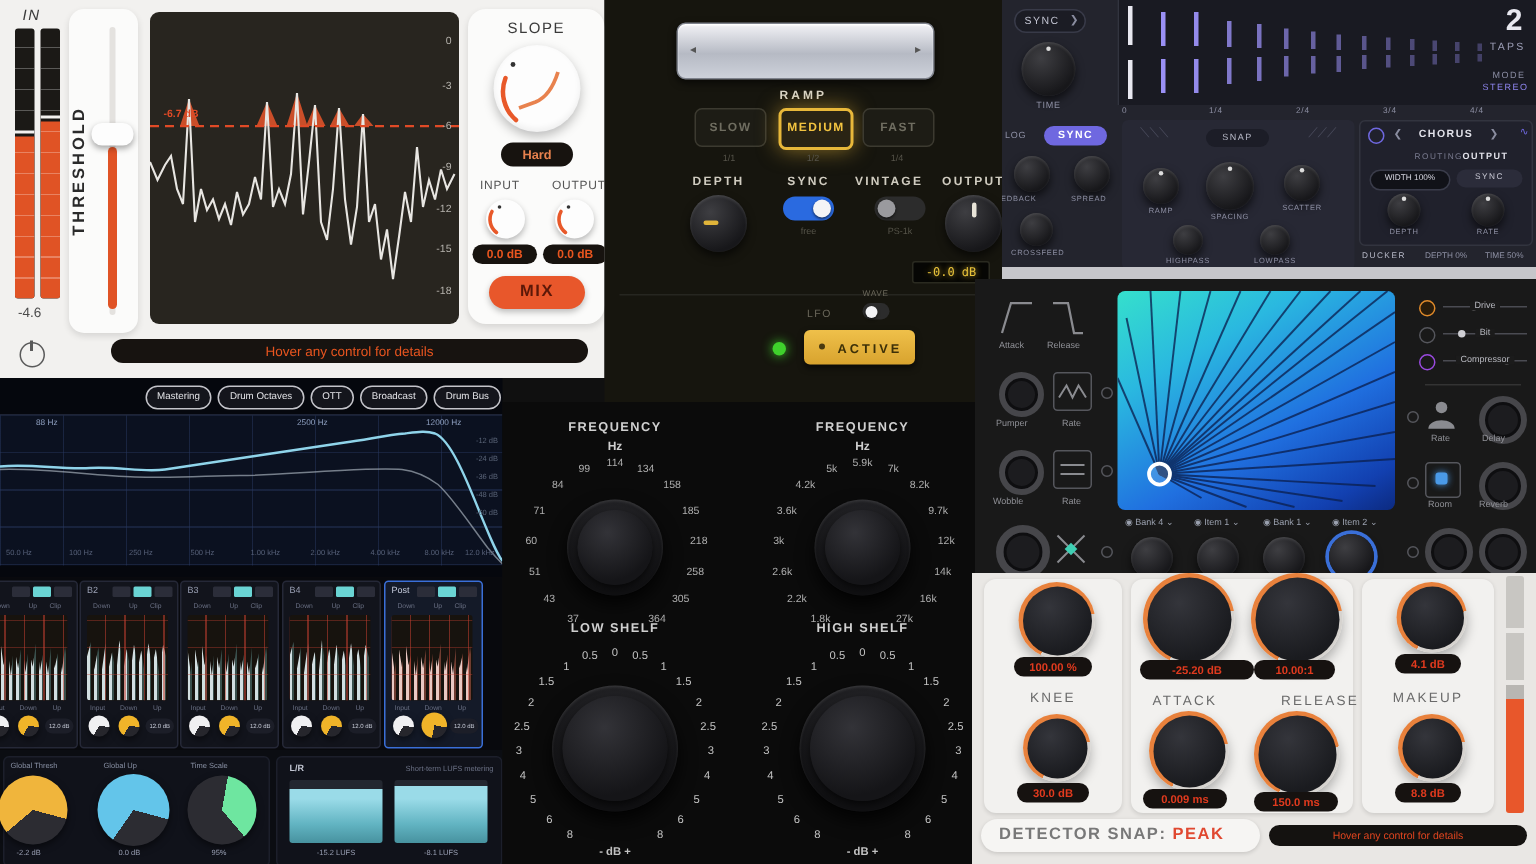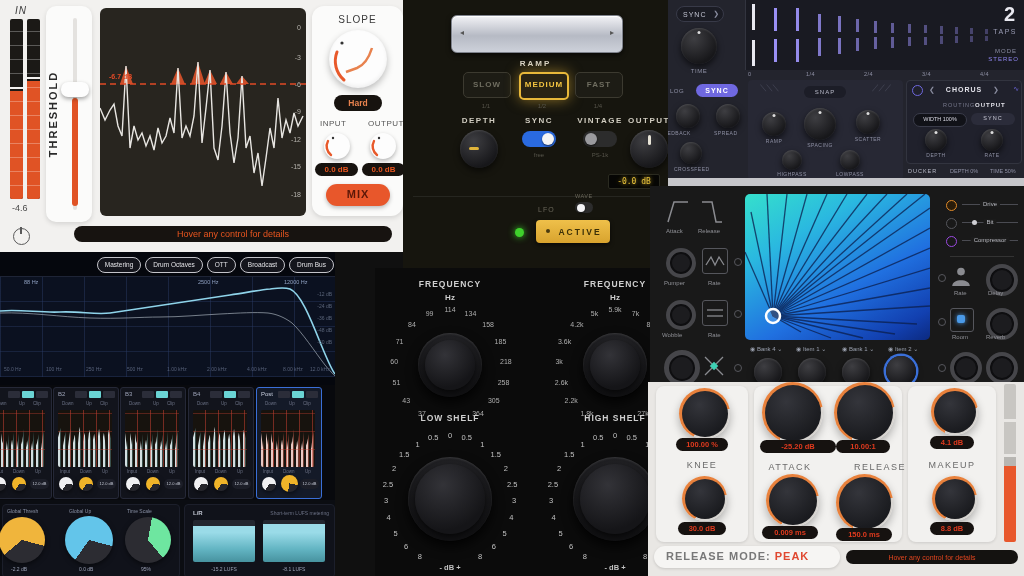--- a/index.html
+++ b/index.html
@@ -199,21 +199,21 @@
 
     <div class="t" style="left:48px;top:117px;width:56px;text-align:center;font-size:8px;color:#d0ccc0;letter-spacing:1.5px;font-weight:bold;">DEPTH</div>
     <div class="knobD" style="left:57px;top:130px;width:38px;height:38px;">
       <div class="abs" style="left:9px;top:17px;width:10px;height:3px;background:#e0b43a;border-radius:2px;"></div>
     </div>
     <div class="t" style="left:108px;top:117px;width:56px;text-align:center;font-size:8px;color:#d0ccc0;letter-spacing:1.5px;font-weight:bold;">SYNC</div>
     <div class="toggle" style="left:119px;top:131px;width:34px;height:16px;background:#2a6ae0;">
       <div class="tk" style="right:2px;"></div>
     </div>
     <div class="t" style="left:108px;top:152px;width:56px;text-align:center;font-size:6px;color:#56544a;">free</div>
-    <div class="t" style="left:167px;top:117px;width:60px;text-align:center;font-size:8px;color:#d0ccc0;letter-spacing:1.5px;font-weight:bold;">VINTAGE</div>
+    <div class="t" style="left:167px;top:117px;width:60px;font-size:8px;color:#d0ccc0;letter-spacing:1.5px;font-weight:bold;">VINTAGE</div>
     <div class="toggle" style="left:180px;top:131px;width:34px;height:16px;background:#2c2c2c;">
       <div class="tk" style="left:2px;background:#9a9a9e;"></div>
     </div>
     <div class="t" style="left:167px;top:152px;width:60px;text-align:center;font-size:6px;color:#56544a;">PS-1k</div>
     <div class="t" style="left:218px;top:117px;width:56px;text-align:center;font-size:8px;color:#d0ccc0;letter-spacing:1.5px;font-weight:bold;">OUTPUT</div>
     <div class="knobD" style="left:227px;top:130px;width:38px;height:38px;">
       <div class="abs" style="left:18px;top:5px;width:2.5px;height:10px;background:#e8e4d8;border-radius:2px;"></div>
     </div>
     <div class="abs" style="left:205px;top:174px;width:50px;height:13px;background:#060604;border-radius:2px;border:1px solid #2a2a20;">
       <div class="t" style="left:0;top:2.5px;width:50px;text-align:center;font-size:8px;color:#e8c23a;font-family:'DejaVu Sans Mono',monospace;text-shadow:0 0 4px rgba(232,194,58,.9);">-0.0 dB</div>
@@ -491,21 +491,21 @@
     <div class="abs" style="left:184px;top:4px;width:149px;height:72px;background:#10121a;border:1px solid #1c1f2b;border-radius:4px;">
       <div class="t" style="left:8px;top:5px;font-size:6px;color:#c2c6d2;font-weight:bold;">L/R</div>
       <div class="t" style="right:5px;top:6px;font-size:5px;color:#6a7084;">Short-term LUFS metering</div>
       <div class="abs" style="left:8px;top:15px;width:62px;height:42px;border-radius:2px;background:linear-gradient(#232730 0 14%,#9adbe8 14% 30%,#62b4c2 70%,#47929f 100%);"></div>
       <div class="abs" style="left:78px;top:15px;width:62px;height:42px;border-radius:2px;background:linear-gradient(#232730 0 10%,#9adbe8 10% 30%,#62b4c2 70%,#47929f 100%);"></div>
       <div class="t" style="left:8px;top:62px;width:62px;text-align:center;font-size:5px;color:#9aa0b4;">-15.2 LUFS</div>
       <div class="t" style="left:78px;top:62px;width:62px;text-align:center;font-size:5px;color:#9aa0b4;">-8.1 LUFS</div>
     </div>
   </div>
 
-  <div class="panel" style="left:335px;top:268px;width:315px;height:308px;background:#0b0b0b;z-index:2;margin-left:40px;">
+  <div class="panel" style="left:335px;top:268px;width:315px;height:308px;background:#0b0b0b;z-index:2;">
 
     <div class="t" style="left:0;top:12px;width:150px;text-align:center;font-size:8.5px;color:#cfcfcf;font-weight:bold;letter-spacing:1px;">FREQUENCY</div>
     <div class="t" style="left:0;top:26px;width:150px;text-align:center;font-size:8px;color:#cfcfcf;font-weight:bold;">Hz</div>
     <div class="abs ring" style="left:10px;top:32px;width:130px;height:130px;">
       <div class="rim" style="left:33px;top:33px;width:64px;height:64px;"></div>
     <span class="ring-label" style="left: 37px; top: 113.497px;">37</span>
         <span class="ring-label" style="left: 21.2174px; top: 99.9154px;">43</span>
         <span class="ring-label" style="left: 11.4879px; top: 81.5063px;">51</span>
         <span class="ring-label" style="left: 9.15659px; top: 60.8151px;">60</span>
         <span class="ring-label" style="left: 14.5457px; top: 40.7025px;">71</span>
@@ -758,21 +758,21 @@
         <div class="cin"></div>
       </div>
 
     <div class="cbadge" style="left:30px;top:140px;width:48px;height:13px;line-height:13px;"><span>30.0 dB</span></div>
     <div class="cbadge" style="left:114px;top:144px;width:56px;height:13px;line-height:13px;"><span>0.009 ms</span></div>
     <div class="cbadge" style="left:188px;top:146px;width:56px;height:13px;line-height:13px;"><span>150.0 ms</span></div>
     <div class="cbadge" style="left:282px;top:140px;width:44px;height:13px;line-height:13px;"><span>8.8 dB</span></div>
 
     <div class="pill" style="left:6px;top:164px;width:186px;height:22px;background:#f6f5f3;box-shadow:0 1px 3px rgba(0,0,0,.15);">
       <div class="t" style="left:12px;top:5px;font-size:11px;letter-spacing:1px;color:#787878;font-weight:bold;">
-        <span>RELEASE MODE:</span>
+        <span>DETECTOR SNAP:</span>
         <span style="color:#e04830;">PEAK</span>
       </div>
     </div>
     <div class="pill" style="left:198px;top:168px;width:172px;height:14px;background:#141210;">
       <div class="t" style="left:0;top:4px;width:172px;text-align:center;font-size:7px;color:#e0451f;">Hover any control for details</div>
     </div>
     <div class="abs" style="left:356px;top:2px;width:12px;height:158px;border-radius:2px;background:
            linear-gradient(#c8c6c2 0 22%, #e9e7e4 22% 24%, #c8c6c2 24% 44%, #e9e7e4 44% 46%, #b8b6b2 46% 52%, #e8572b 52% 100%);"></div>
   </div>
 

